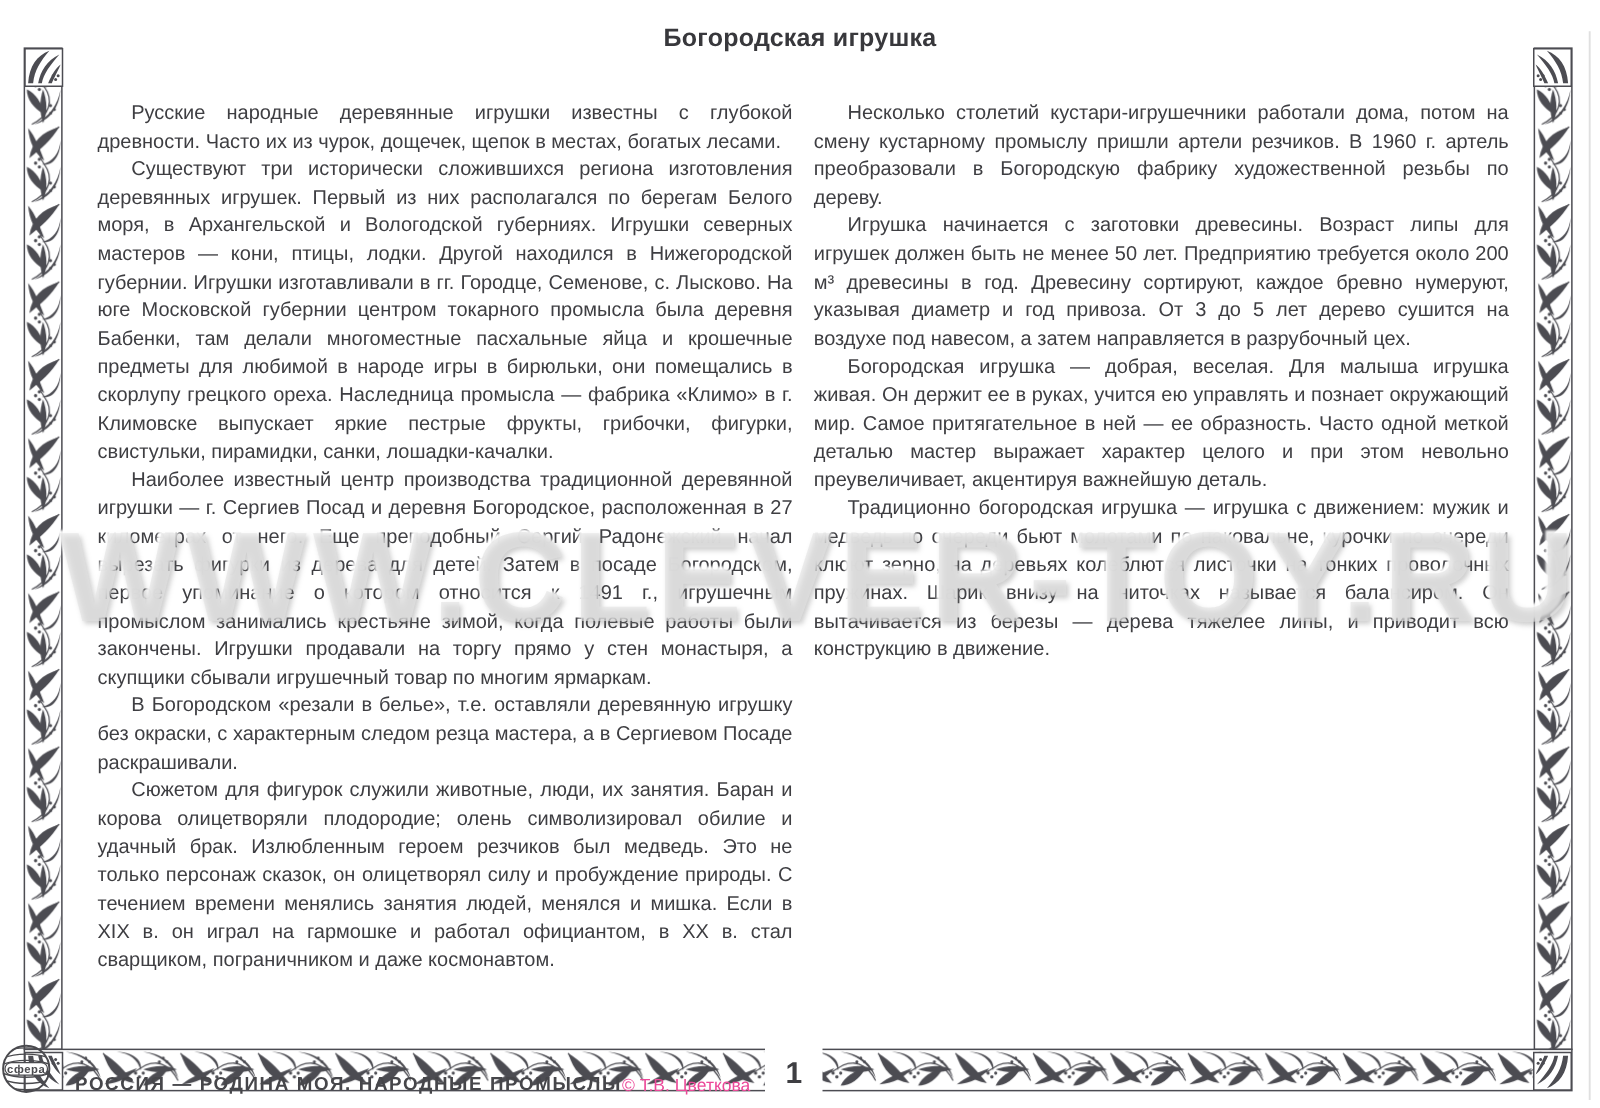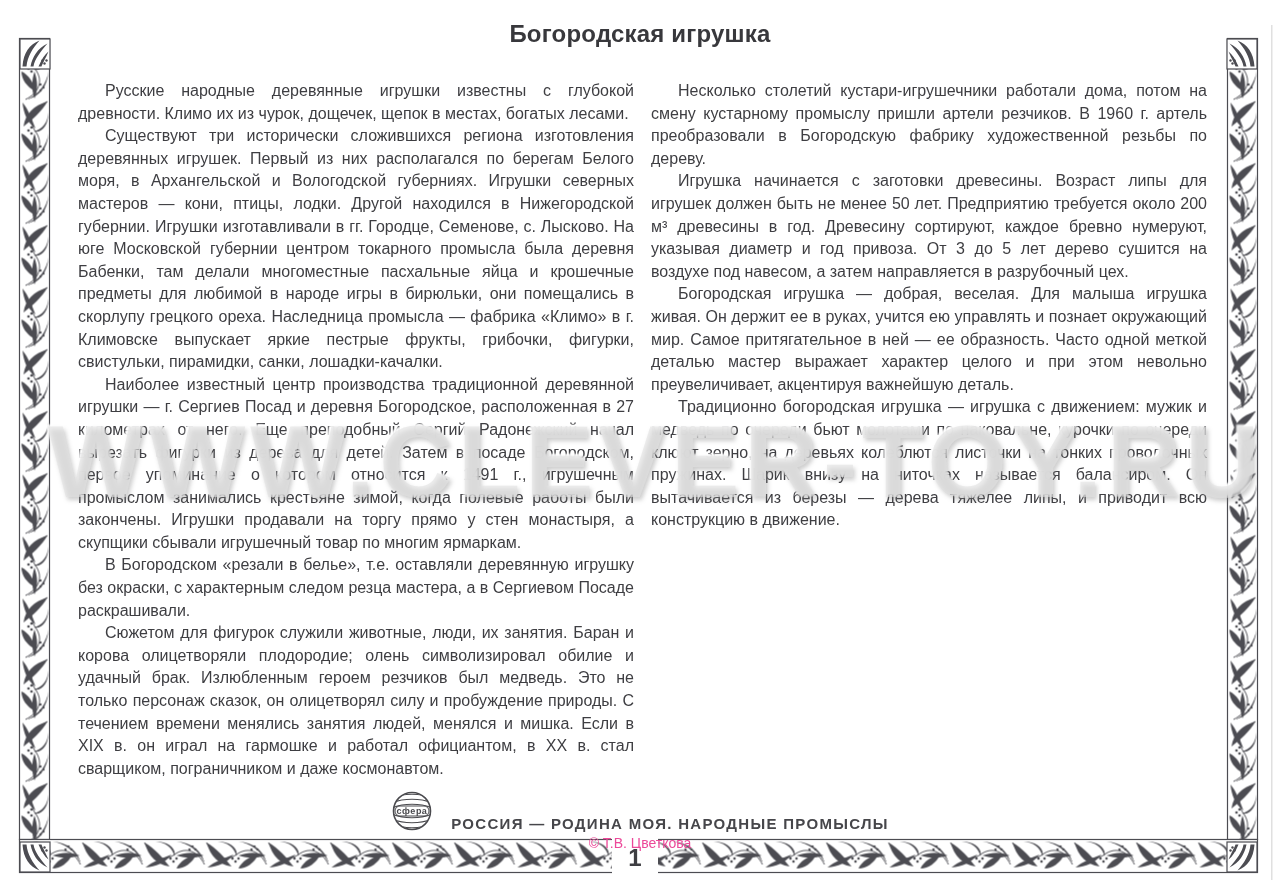--- a/index.html
+++ b/index.html
@@ -19,21 +19,21 @@
     position: absolute;
     left: 0; top: 0;
     z-index: 0;
   }
   .page-title {
     position: absolute;
     top: 20px;
     left: 0;
     width: 100%;
     text-align: center;
-    font-size: 24px;
+    font-size: 20px;
     font-weight: bold;
     letter-spacing: 0.2px;
     color: #38383c;
     z-index: 1;
     margin: 0;
   }
   .columns {
     position: absolute;
     left: 78px;
     top: 80px;
@@ -64,25 +64,25 @@
     color: rgba(226, 226, 226, 0.62);
     text-shadow: 2px 3px 4px rgba(125,125,125,0.38),
                  -2px -2px 2px rgba(255,255,255,0.95);
     z-index: 2;
     pointer-events: none;
     margin-left: 16px;
   }
   .footer {
     position: absolute;
     left: 0;
-    top: 790px;
+    top: 834px;
     width: 100%;
     display: flex;
-    flex-direction: column;
-    align-items: center;
+    flex-direction: row;
+    align-items: flex-end;
     z-index: 1;
   }
   .footer-row {
     display: flex;
     align-items: center;
     gap: 18px;
   }
   .series-title {
     font-size: 15px;
     font-weight: bold;
@@ -163,21 +163,21 @@
   <rect x="612" y="838" width="46" height="36" fill="#ffffff"></rect>
   <text x="635" y="866" text-anchor="middle" font-size="24" font-weight="bold" fill="#3e3e42">1</text>
 
   <rect x="1271" y="25" width="1.5" height="855" fill="#e0e0e0"></rect>
 </svg>
 
 <h1 class="page-title">Богородская игрушка</h1>
 
 <div class="columns">
   <div class="col">
-      <p class="para">Русские народные деревянные игрушки известны с глубокой древности. Климо их из чурок, дощечек, щепок в местах, богатых лесами.</p>
+      <p class="para">Русские народные деревянные игрушки известны с глубокой древности. Часто их из чурок, дощечек, щепок в местах, богатых лесами.</p>
       <p class="para">Существуют три исторически сложившихся региона изготовления деревянных игрушек. Первый из них располагался по берегам Белого моря, в Архангельской и Вологодской губерниях. Игрушки северных мастеров — кони, птицы, лодки. Другой находился в Нижегородской губернии. Игрушки изготавливали в гг. Городце, Семенове, с. Лысково. На юге Московской губернии центром токарного промысла была деревня Бабенки, там делали многоместные пасхальные яйца и крошечные предметы для любимой в народе игры в бирюльки, они помещались в скорлупу грецкого ореха. Наследница промысла — фабрика «Климо» в г. Климовске выпускает яркие пестрые фрукты, грибочки, фигурки, свистульки, пирамидки, санки, лошадки-качалки.</p>
       <p class="para">Наиболее известный центр производства традиционной деревянной игрушки — г. Сергиев Посад и деревня Богородское, расположенная в 27 километрах от него. Еще преподобный Сергий Радонежский начал вырезать фигурки из дерева для детей. Затем в посаде Богородском, первое упоминание о котором относится к 1491 г., игрушечным промыслом занимались крестьяне зимой, когда полевые работы были закончены. Игрушки продавали на торгу прямо у стен монастыря, а скупщики сбывали игрушечный товар по многим ярмаркам.</p>
       <p class="para">В Богородском «резали в белье», т.е. оставляли деревянную игрушку без окраски, с характерным следом резца мастера, а в Сергиевом Посаде раскрашивали.</p>
       <p class="para">Сюжетом для фигурок служили животные, люди, их занятия. Баран и корова олицетворяли плодородие; олень символизировал обилие и удачный брак. Излюбленным героем резчиков был медведь. Это не только персонаж сказок, он олицетворял силу и пробуждение природы. С течением времени менялись занятия людей, менялся и мишка. Если в XIX в. он играл на гармошке и работал официантом, в XX в. стал сварщиком, пограничником и даже космонавтом.</p>
     </div>
   <div class="col">
       <p class="para">Несколько столетий кустари-игрушечники работали дома, потом на смену кустарному промыслу пришли артели резчиков. В 1960 г. артель преобразовали в Богородскую фабрику художественной резьбы по дереву.</p>
       <p class="para">Игрушка начинается с заготовки древесины. Возраст липы для игрушек должен быть не менее 50 лет. Предприятию требуется около 200 м³ древесины в год. Древесину сортируют, каждое бревно нумеруют, указывая диаметр и год привоза. От 3 до 5 лет дерево сушится на воздухе под навесом, а затем направляется в разрубочный цех.</p>
       <p class="para">Богородская игрушка — добрая, веселая. Для малыша игрушка живая. Он держит ее в руках, учится ею управлять и познает окружающий мир. Самое притягательное в ней — ее образность. Часто одной меткой деталью мастер выражает характер целого и при этом невольно преувеличивает, акцентируя важнейшую деталь.</p>
       <p class="para">Традиционно богородская игрушка — игрушка с движением: мужик и медведь по очереди бьют молотами по наковальне, курочки по очереди клюют зерно, на деревьях колеблются листочки на тонких проволочных пружинах. Шарик внизу на ниточках называется балансиром. Он вытачивается из березы — дерева тяжелее липы, и приводит всю конструкцию в движение.</p>

